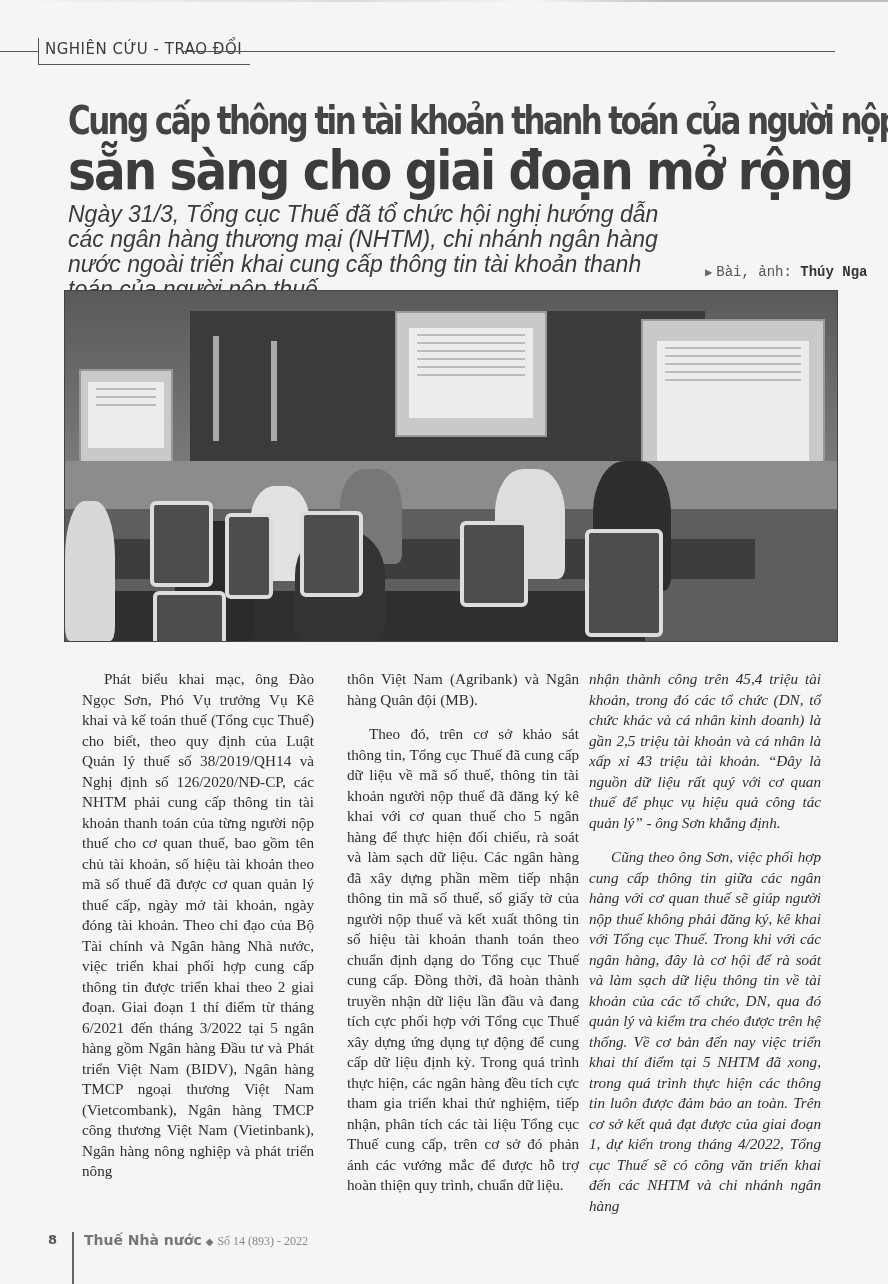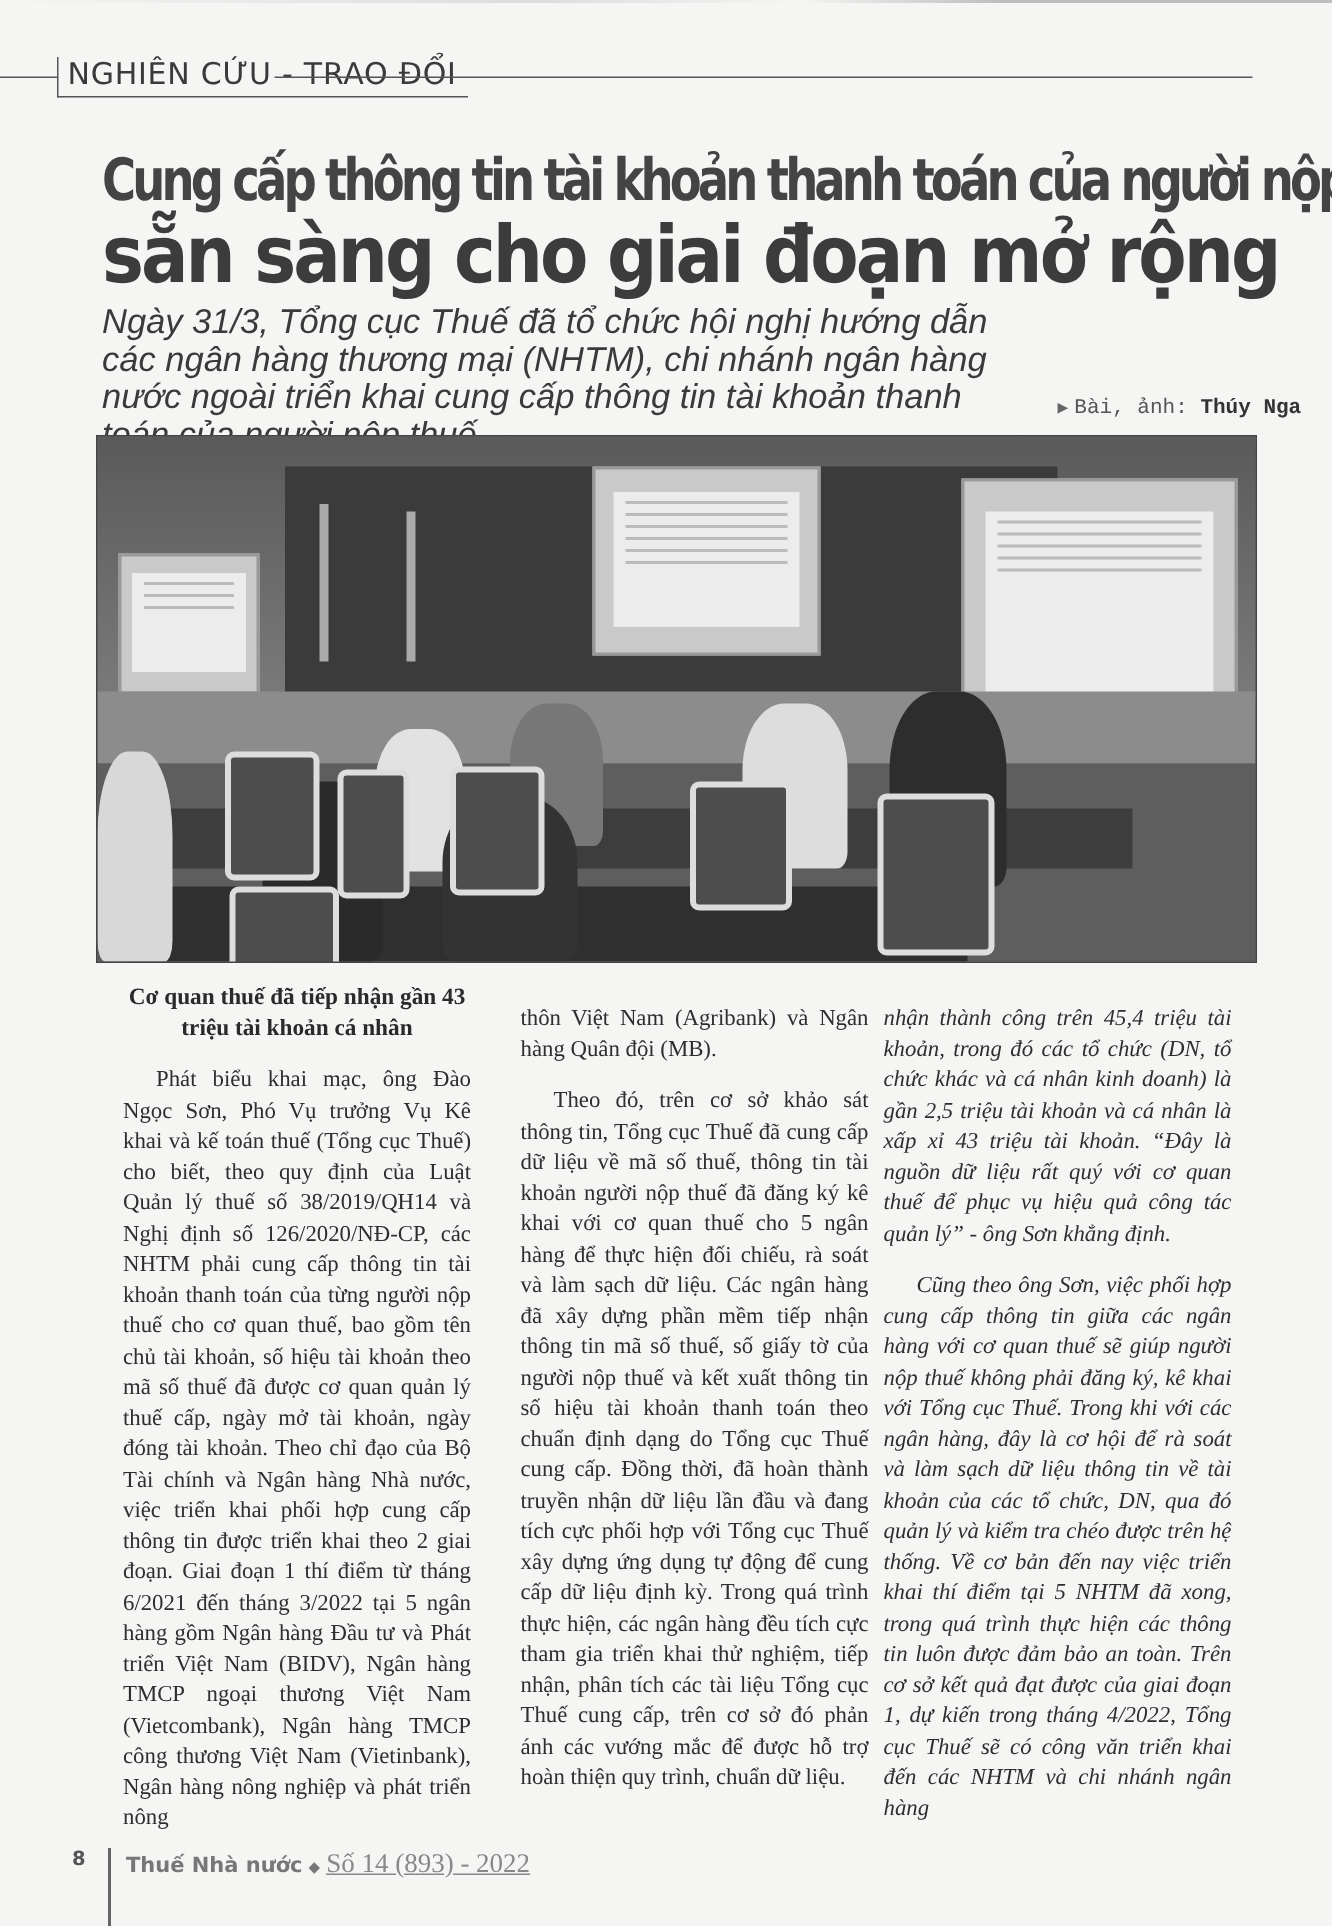--- a/index.html
+++ b/index.html
@@ -7,21 +7,21 @@
     width: 888px; height: 1284px; position: relative; overflow: hidden;
     background: #f5f5f4; color: #2b2b2b;
     font-family: "Liberation Serif", serif;
   }
   .section-header { position: absolute; left: 0; top: 38px; width: 835px; height: 30px; }
   .section-header .rule-left { position: absolute; left: 0; top: 13px; width: 38px; height: 1px; background: #555; }
   .section-header .rule-right { position: absolute; left: 183px; top: 13px; right: 0; height: 1px; background: #555; }
   .section-header .label {
     position: absolute; left: 38px; top: 0; height: 26px; padding: 0 8px 0 6px;
     border-left: 1px solid #555; border-bottom: 1px solid #555;
-    font-family: "DejaVu Sans", sans-serif; font-size: 20px; letter-spacing: 0.5px;
+    font-family: "DejaVu Sans", sans-serif; font-size: 15px; letter-spacing: 0.5px;
     color: #3a3a3a; line-height: 22px; white-space: nowrap;
   }
   .title-1 {
     position: absolute; left: 68px; top: 98px; width: 780px;
     font-family: "DejaVu Sans", sans-serif; font-weight: bold; font-size: 31px;
     color: #444; letter-spacing: -2.6px; transform: scaleY(1.25); transform-origin: left top;
     white-space: nowrap;
   }
   .title-2 {
     position: absolute; left: 68px; top: 140px; width: 780px;
@@ -63,21 +63,21 @@
   .col p.cont { text-indent: 0; }
   .col h3 { margin: 0; font-size: 15.5px; line-height: 20.5px; font-weight: bold; text-align: center; color: #2a2a2a; }
   .col-1 { left: 68px; }
   .col-2 { left: 333px; }
   .col-3 { left: 575px; font-style: italic; }
   .footer { position: absolute; left: 40px; top: 1232px; width: 500px; height: 52px; }
   .footer .page-num { position: absolute; left: 8px; top: 0; font-family: "DejaVu Sans", sans-serif; font-weight: bold; font-size: 13px; color: #555; }
   .footer .vbar { position: absolute; left: 32px; top: 0; width: 2px; height: 52px; background: #666; }
   .footer .mag { position: absolute; left: 44px; top: 0; font-family: "DejaVu Sans", sans-serif; font-weight: bold; font-size: 14px; color: #777; white-space: nowrap; }
   .footer .diamond { font-size: 10px; color: #777; margin: 0 4px; }
-  .footer .issue { font-family: "Liberation Serif", serif; font-weight: normal; color: #888; font-size: 18px; text-decoration: underline; }
+  .footer .issue { font-family: "Liberation Serif", serif; font-weight: normal; color: #888; font-size: 12px; }
   .top-edge { position: absolute; left: 0; top: 0; width: 100%; height: 2px; background: linear-gradient(90deg, transparent 0%, #ccc 40%, transparent 60%, #999 75%, #999 100%); opacity: 0.6; }
 </style>
 </head>
 <body>
 
 <div class="top-edge"></div>
 
 <div class="section-header">
   <div class="rule-left"></div>
   <div class="label">NGHIÊN CỨU - TRAO ĐỔI</div>
@@ -137,21 +137,20 @@
   <div class="person" style="left:0px;top:210px;width:50px;height:140px;background:#d8d8d8;"></div>
   <div class="chair" style="left:85px;top:210px;"></div>
   <div class="chair" style="left:160px;top:222px;width:40px;"></div>
   <div class="chair" style="left:235px;top:220px;"></div>
   <div class="chair" style="left:395px;top:230px;width:60px;"></div>
   <div class="chair" style="left:520px;top:238px;width:70px;height:100px;"></div>
   <div class="chair" style="left:88px;top:300px;width:65px;"></div>
 </div>
 
 <div class="col col-1">
-  <h3>Cơ quan thuế đã tiếp nhận gần 43 triệu tài khoản cá nhân</h3>
   <p>Phát biểu khai mạc, ông Đào Ngọc Sơn, Phó Vụ trưởng Vụ Kê khai và kế toán thuế (Tổng cục Thuế) cho biết, theo quy định của Luật Quản lý thuế số 38/2019/QH14 và Nghị định số 126/2020/NĐ-CP, các NHTM phải cung cấp thông tin tài khoản thanh toán của từng người nộp thuế cho cơ quan thuế, bao gồm tên chủ tài khoản, số hiệu tài khoản theo mã số thuế đã được cơ quan quản lý thuế cấp, ngày mở tài khoản, ngày đóng tài khoản. Theo chỉ đạo của Bộ Tài chính và Ngân hàng Nhà nước, việc triển khai phối hợp cung cấp thông tin được triển khai theo 2 giai đoạn. Giai đoạn 1 thí điểm từ tháng 6/2021 đến tháng 3/2022 tại 5 ngân hàng gồm Ngân hàng Đầu tư và Phát triển Việt Nam (BIDV), Ngân hàng TMCP ngoại thương Việt Nam (Vietcombank), Ngân hàng TMCP công thương Việt Nam (Vietinbank), Ngân hàng nông nghiệp và phát triển nông</p>
 </div>
 
 <div class="col col-2">
   <p class="cont">thôn Việt Nam (Agribank) và Ngân hàng Quân đội (MB).</p>
   <p>Theo đó, trên cơ sở khảo sát thông tin, Tổng cục Thuế đã cung cấp dữ liệu về mã số thuế, thông tin tài khoản người nộp thuế đã đăng ký kê khai với cơ quan thuế cho 5 ngân hàng để thực hiện đối chiếu, rà soát và làm sạch dữ liệu. Các ngân hàng đã xây dựng phần mềm tiếp nhận thông tin mã số thuế, số giấy tờ của người nộp thuế và kết xuất thông tin số hiệu tài khoản thanh toán theo chuẩn định dạng do Tổng cục Thuế cung cấp. Đồng thời, đã hoàn thành truyền nhận dữ liệu lần đầu và đang tích cực phối hợp với Tổng cục Thuế xây dựng ứng dụng tự động để cung cấp dữ liệu định kỳ. Trong quá trình thực hiện, các ngân hàng đều tích cực tham gia triển khai thử nghiệm, tiếp nhận, phân tích các tài liệu Tổng cục Thuế cung cấp, trên cơ sở đó phản ánh các vướng mắc để được hỗ trợ hoàn thiện quy trình, chuẩn dữ liệu.</p>
 </div>
 
 <div class="col col-3">
   <p class="cont">nhận thành công trên 45,4 triệu tài khoản, trong đó các tổ chức (DN, tổ chức khác và cá nhân kinh doanh) là gần 2,5 triệu tài khoản và cá nhân là xấp xỉ 43 triệu tài khoản. “Đây là nguồn dữ liệu rất quý với cơ quan thuế để phục vụ hiệu quả công tác quản lý” - ông Sơn khẳng định.</p>

